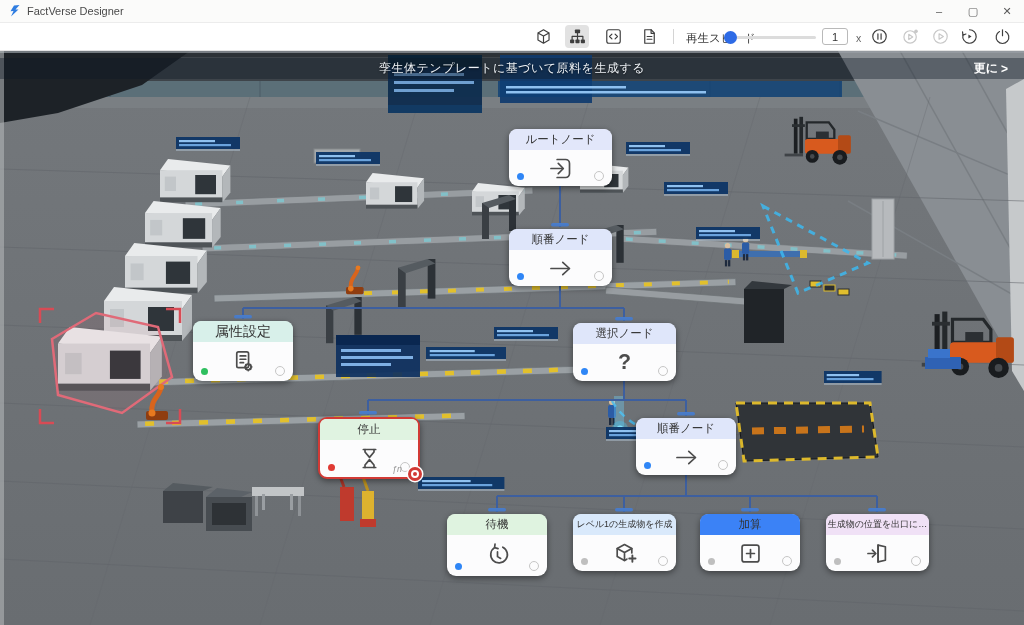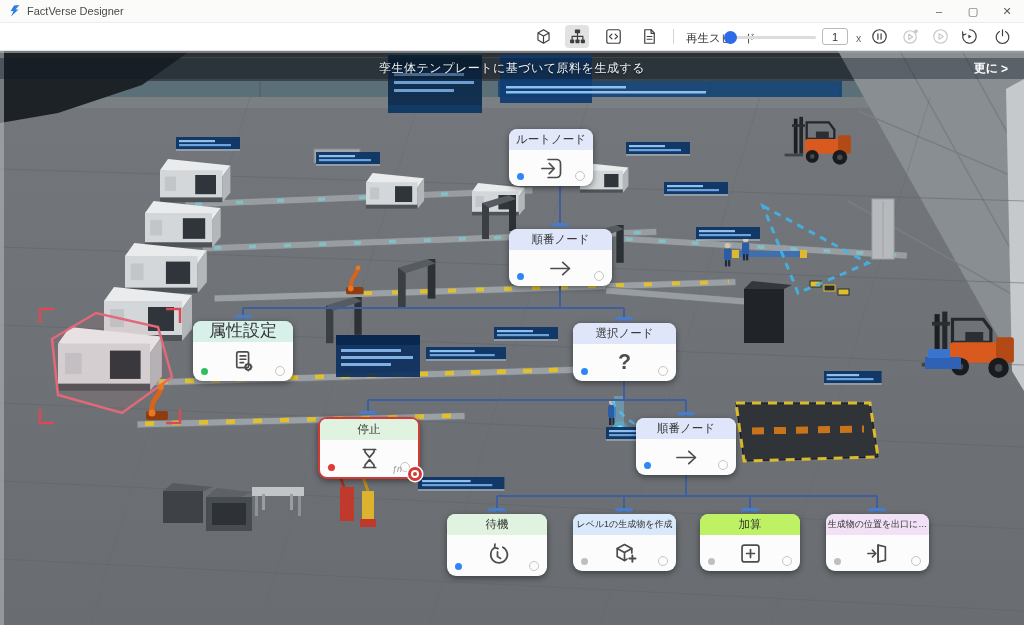--- a/index.html
+++ b/index.html
@@ -387,21 +387,21 @@
           <rect x="615" y="326" width="18" height="3.5" rx="1.7"></rect>
         <rect x="359" y="360" width="18" height="3.5" rx="1.7"></rect>
           <rect x="677" y="361" width="18" height="3.5" rx="1.7"></rect>
         <rect x="677" y="420" width="18" height="3.5" rx="1.7"></rect>
           <rect x="488" y="457" width="18" height="3.5" rx="1.7"></rect>
         <rect x="615" y="457" width="18" height="3.5" rx="1.7"></rect>
           <rect x="741" y="457" width="18" height="3.5" rx="1.7"></rect>
         <rect x="868" y="457" width="18" height="3.5" rx="1.7"></rect>
       </g>
     </svg>
-  <div class="node" style="left: 509px; top: 78px; width: 84px; height: 57px;">
+  <div class="node" style="left: 509px; top: 78px; width: 103px; height: 57px;">
         <div class="nhead" style="background: rgb(226, 231, 250); font-size: 11.5px;">ルートノード</div>
         <div class="nbody">
           <svg class="nicon" viewBox="0 0 24 24">
             <path d="M9 4h7.5A3.5 3.5 0 0 1 20 7.5v9a3.5 3.5 0 0 1-3.5 3.5H9"></path>
             <path d="M3.5 12H14"></path>
             <path d="M10 7.5 14.5 12 10 16.5"></path>
           </svg>
         </div>
         <span class="ndot" style="background: rgb(47, 134, 246);"></span>
         <span class="nring"></span>
@@ -411,21 +411,21 @@
         <div class="nbody">
           <svg class="nicon" viewBox="0 0 24 24">
             <path d="M3.5 12h16"></path>
             <path d="m14 6.5 6 5.5-6 5.5"></path>
           </svg>
         </div>
         <span class="ndot" style="background: rgb(47, 134, 246);"></span>
         <span class="nring"></span>
       </div>
       <div class="node" style="left: 193px; top: 270px; width: 100px; height: 60px;">
-        <div class="nhead" style="background: rgb(216, 240, 234); font-size: 17px; font-family: Liberation Mono, monospace;">属性設定</div>
+        <div class="nhead" style="background: rgb(216, 240, 234); font-size: 14px;">属性設定</div>
         <div class="nbody">
           <svg class="nicon" viewBox="0 0 24 24">
             <rect x="6" y="3.5" width="10.5" height="14" rx="1.5"></rect>
             <path d="M9 7h5M9 10h5M9 13h3"></path>
             <circle cx="16.2" cy="16.8" r="2.6"></circle>
             <path stroke-width="1.1" d="M16.2 13.2v1.2M16.2 19.2v1.2M13 16.8h1.2M18.4 16.8h1.2M14 14.6l.8.8M17.6 18.2l.8.8M18.4 14.6l-.8.8M14.8 18.2l-.8.8"></path>
           </svg>
         </div>
         <span class="ndot" style="background: rgb(47, 191, 95);"></span>
         <span class="nring"></span>
@@ -483,21 +483,21 @@
             <path d="M12 4 18.5 7.6v7L12 18.2 5.5 14.6v-7z"></path>
             <path d="M5.5 7.6 12 11.2l6.5-3.6M12 11.2v7"></path>
             <circle cx="19" cy="16.5" r="4.4" fill="#fcfcfd" stroke="none"></circle>
             <path stroke-width="1.7" d="M16.2 16.5h5.6M19 13.7v5.6"></path>
           </svg>
         </div>
         <span class="ndot" style="background: rgb(191, 191, 191);"></span>
         <span class="nring"></span>
       </div>
       <div class="node" style="left: 700px; top: 463px; width: 100px; height: 57px;">
-        <div class="nhead" style="background: #bef264; font-size: 11.5px;">加算</div>
+        <div class="nhead" style="background: #3b82f6; font-size: 11.5px;">加算</div>
         <div class="nbody">
           <svg class="nicon" viewBox="0 0 24 24">
             <rect x="4.5" y="4.5" width="15" height="15" rx="2"></rect>
             <path d="M12 8.5v7M8.5 12h7"></path>
           </svg>
         </div>
         <span class="ndot" style="background: rgb(191, 191, 191);"></span>
         <span class="nring"></span>
       </div>
       <div class="node" style="left: 826px; top: 463px; width: 103px; height: 57px;">

